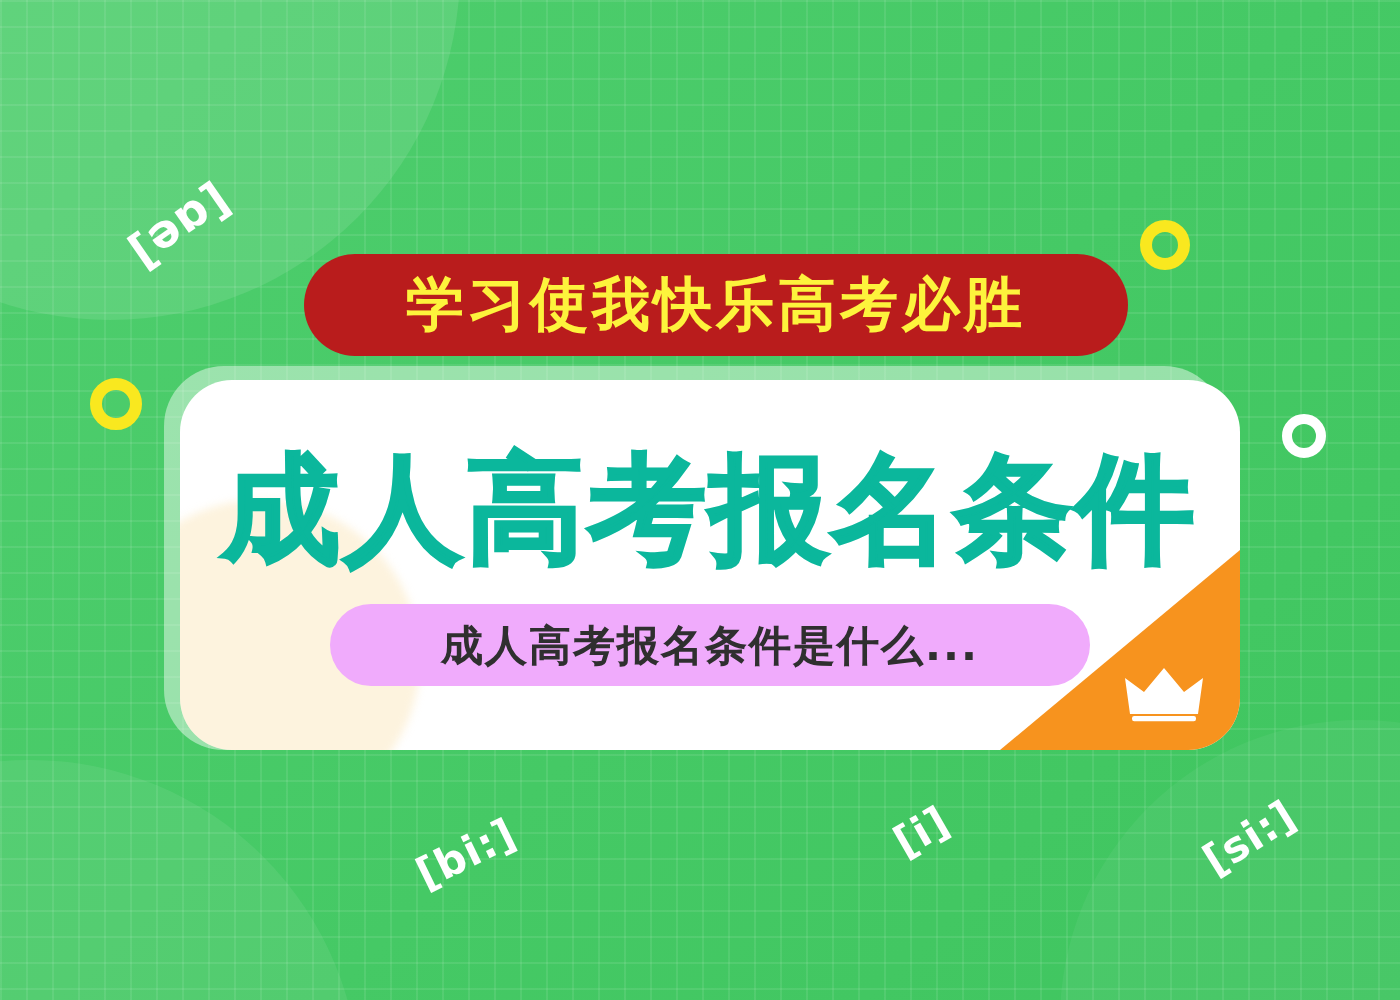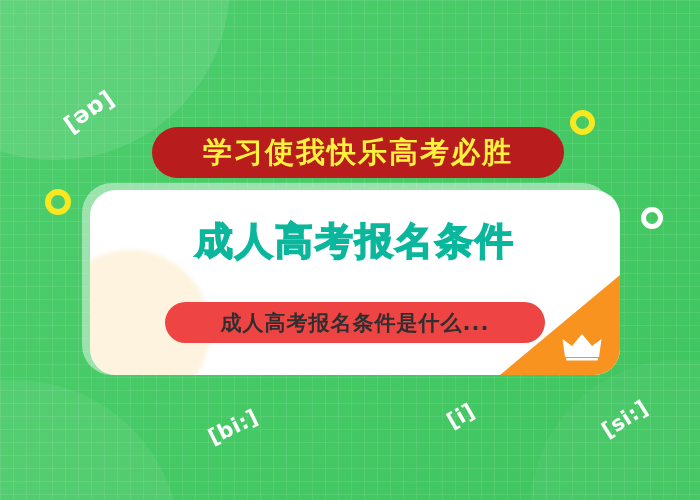--- a/index.html
+++ b/index.html
@@ -171,35 +171,35 @@
     filter: blur(2px);
   }
 
   .card-title {
     position: absolute;
     left: 0;
     right: 0;
     top: 26px;
     text-align: center;
     color: #0bb79c;
-    font-size: 38px;
+    font-size: 59px;
     font-weight: 900;
     letter-spacing: 2px;
     font-family: "DejaVu Sans", sans-serif;
     -webkit-text-stroke: 1.5px #0bb79c;
   }
 
   .card-subtitle {
     position: absolute;
     left: 75px;
     top: 112px;
     width: 380px;
     height: 41px;
     border-radius: 21px;
-    background: #ef4444;
+    background: #f0abfc;
     display: flex;
     align-items: center;
     justify-content: center;
   }
   .card-subtitle-text {
     color: #2f2f2f;
     font-size: 21px;
     font-weight: 700;
     letter-spacing: 1px;
     font-family: "DejaVu Sans", sans-serif;

